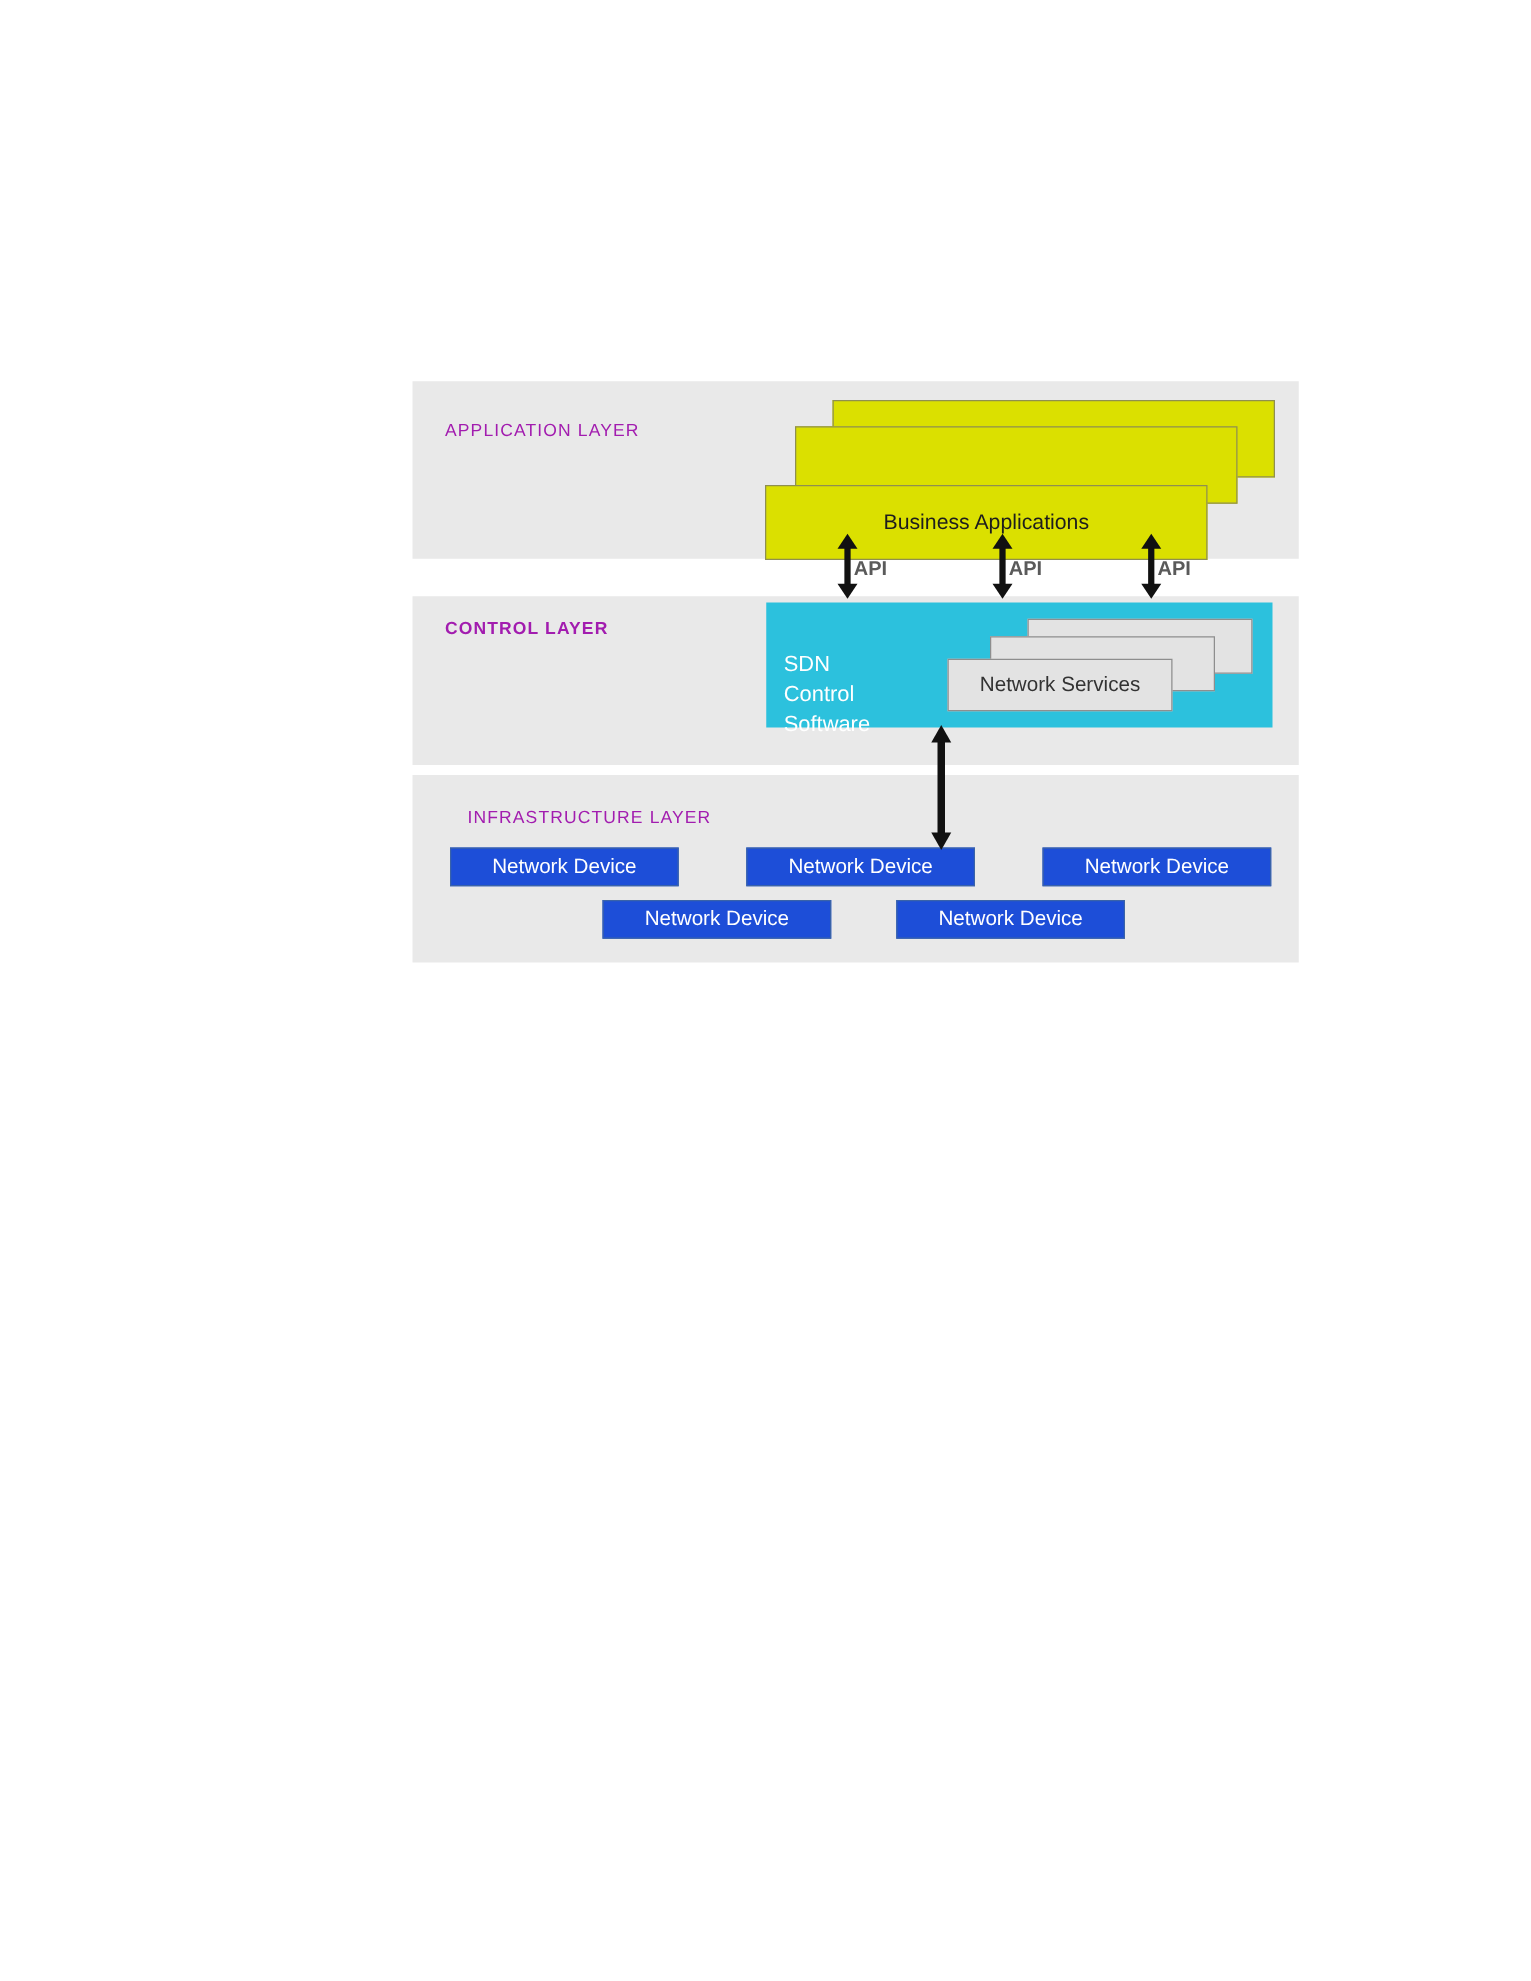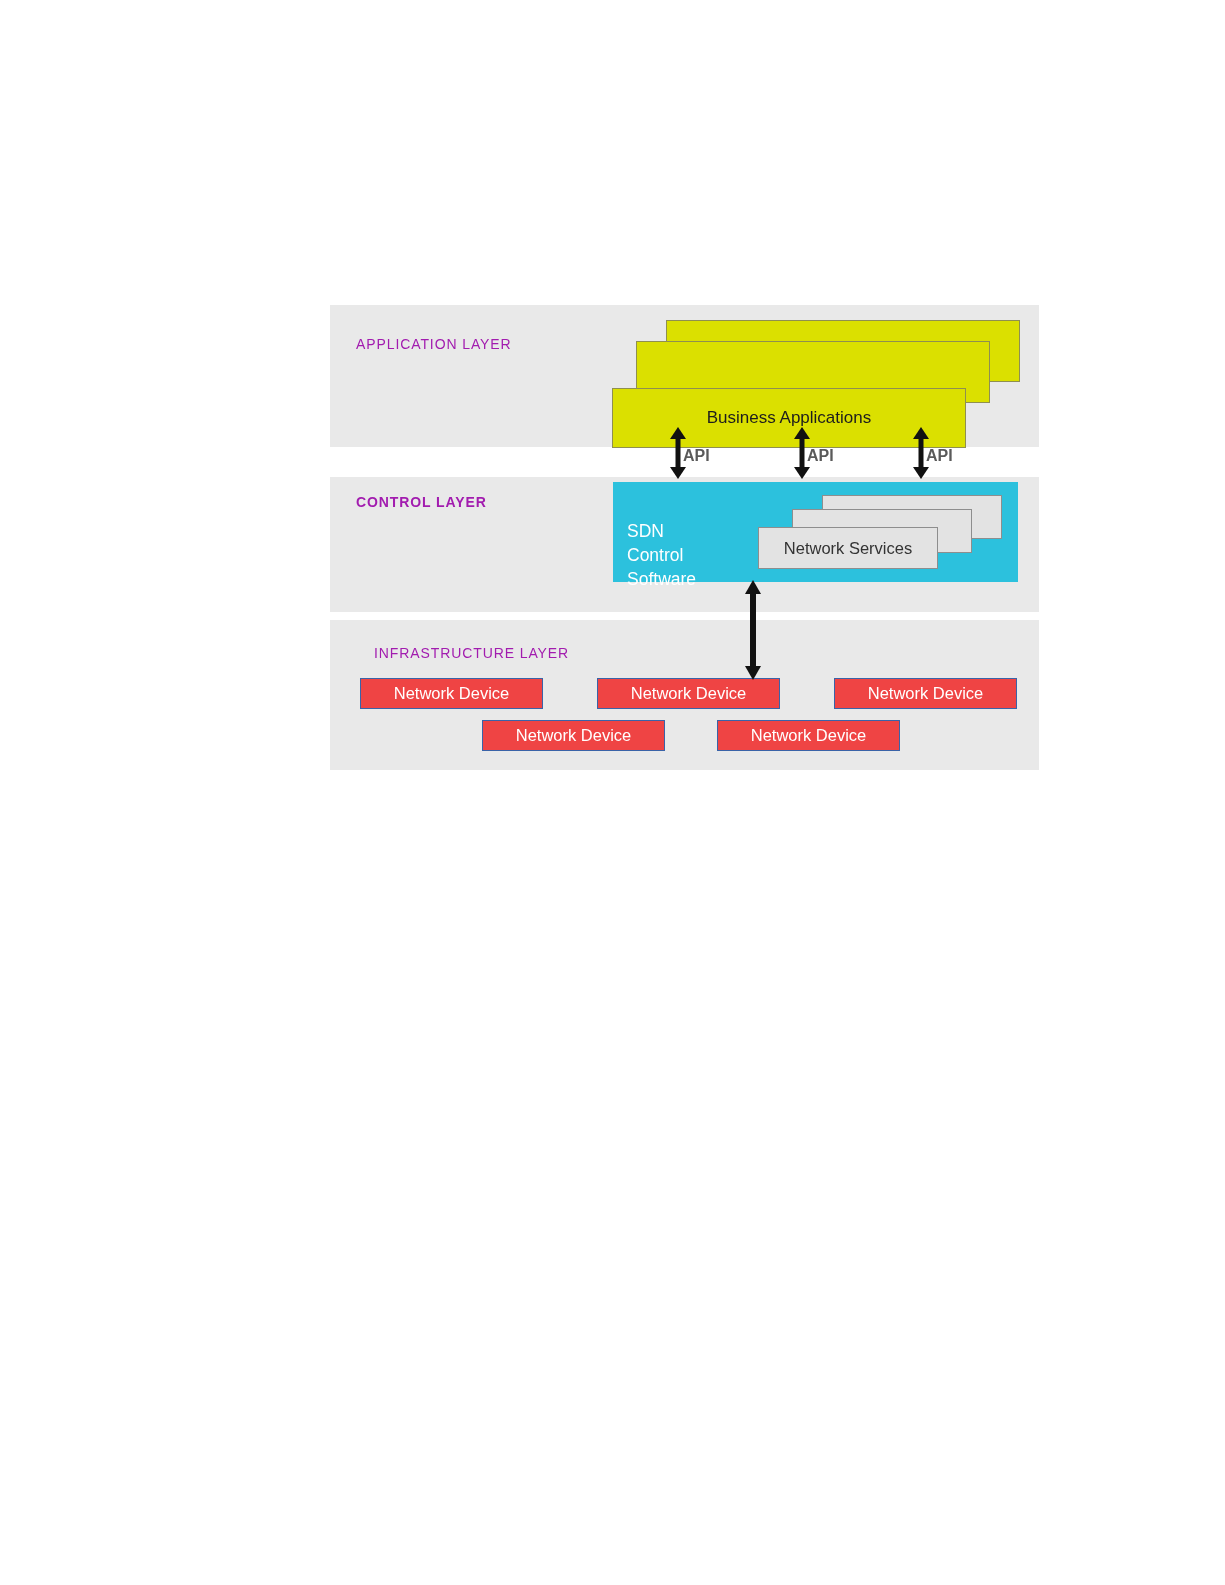--- a/index.html
+++ b/index.html
@@ -99,21 +99,21 @@
                    display: flex; align-items: center; justify-content: center; }
   #svc-box-front .svc-label {
     color: #333333;
     font-size: 16.5px;
     white-space: nowrap;
   }
 
   
   .device-box {
     position: absolute;
-    background: #ef4444;
+    background: #1d4ed8;
     border: 1px solid #3a63a8;
     box-sizing: border-box;
     display: flex;
     align-items: center;
     justify-content: center;
     z-index: 2;
   }
   .device-box .device-label {
     color: #ffffff;
     font-size: 16.5px;

